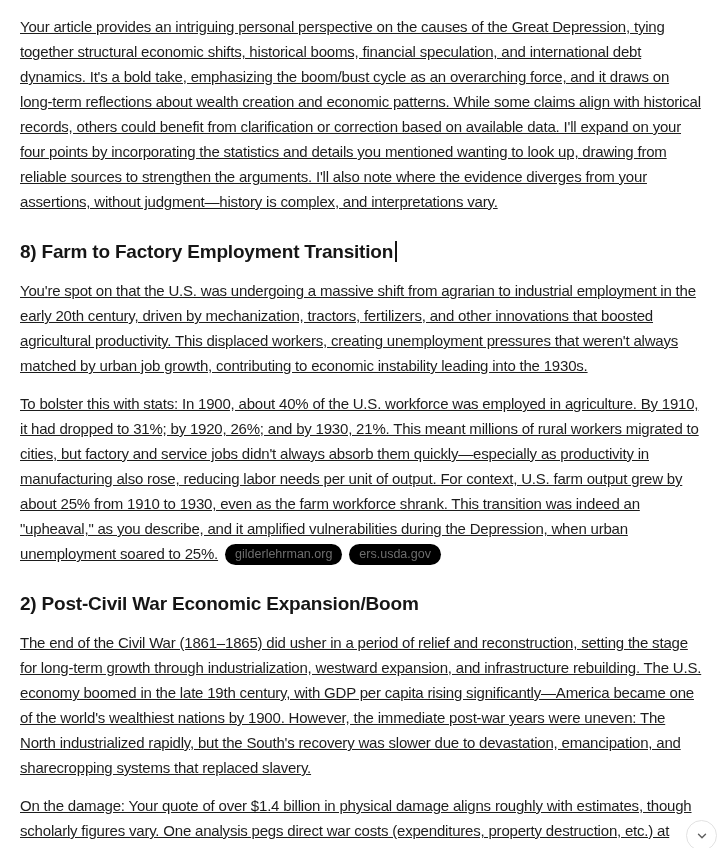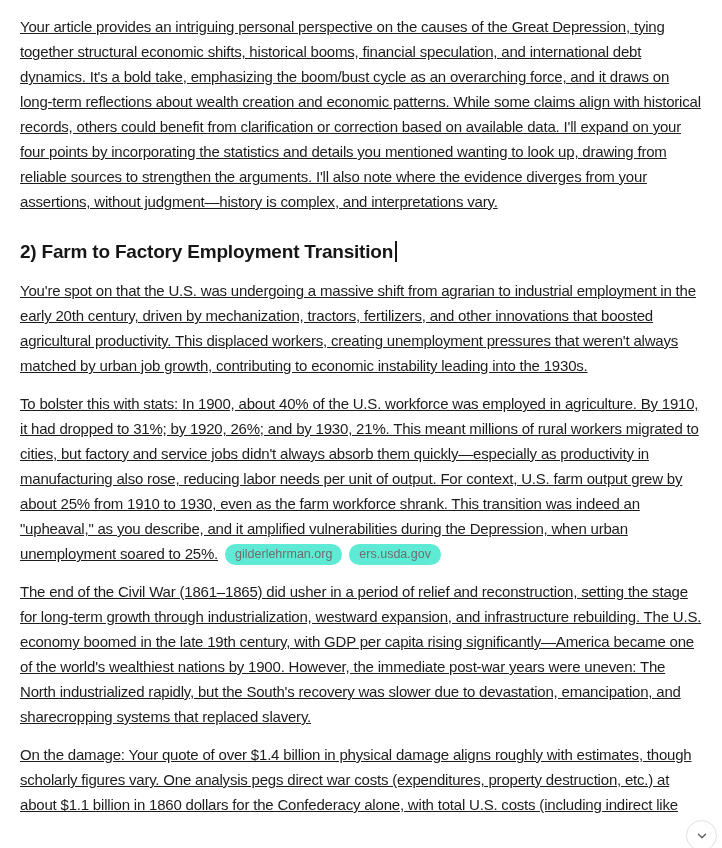--- a/index.html
+++ b/index.html
@@ -37,21 +37,21 @@
   .caret {
     display: inline-block;
     width: 2px;
     height: 21px;
     background: #151515;
     margin-left: 2px;
     vertical-align: -4px;
   }
   .citation-pill {
     display: inline-block;
-    background: #5eead4;
+    background: #000000;
     color: #6e6e6e;
     font-size: 12.5px;
     line-height: 21px;
     letter-spacing: 0;
     padding: 0 10px;
     border-radius: 11px;
     margin-left: 7px;
     vertical-align: 1px;
     white-space: nowrap;
     cursor: pointer;
@@ -77,26 +77,27 @@
   }
 </style>
 </head>
 <body>
 
 <main class="response">
 
   <p class="para">Your article provides an intriguing personal perspective on the causes of the Great Depression, tying together structural economic shifts, historical booms, financial speculation, and international debt dynamics. It's a bold take, emphasizing the boom/bust cycle as an overarching force, and it draws on long-term reflections about wealth creation and economic patterns. While some claims align with historical records, others could benefit from clarification or correction based on available data. I'll expand on your four points by incorporating the statistics and details you mentioned wanting to look up, drawing from reliable sources to strengthen the arguments. I'll also note where the evidence diverges from your assertions, without judgment—history is complex, and interpretations vary.</p>
 
   <section>
-    <h2 class="section-heading"><span>2) Farm to Factory Employment Transition</span><span class="caret"></span></h2>
+    <h2 class="section-heading"><span>8) Farm to Factory Employment Transition</span><span class="caret"></span></h2>
     <p class="para">You're spot on that the U.S. was undergoing a massive shift from agrarian to industrial employment in the early 20th century, driven by mechanization, tractors, fertilizers, and other innovations that boosted agricultural productivity. This displaced workers, creating unemployment pressures that weren't always matched by urban job growth, contributing to economic instability leading into the 1930s.</p>
     <p class="para"><span>To bolster this with stats: In 1900, about 40% of the U.S. workforce was employed in agriculture. By 1910, it had dropped to 31%; by 1920, 26%; and by 1930, 21%. This meant millions of rural workers migrated to cities, but factory and service jobs didn't always absorb them quickly—especially as productivity in manufacturing also rose, reducing labor needs per unit of output. For context, U.S. farm output grew by about 25% from 1910 to 1930, even as the farm workforce shrank. This transition was indeed an "upheaval," as you describe, and it amplified vulnerabilities during the Depression, when urban unemployment soared to 25%.</span><span class="citation-pill">gilderlehrman.org</span><span class="citation-pill">ers.usda.gov</span></p>
   </section>
 
   <section>
+    <h2 class="section-heading">2) Post-Civil War Economic Expansion/Boom</h2>
     <p class="para">The end of the Civil War (1861–1865) did usher in a period of relief and reconstruction, setting the stage for long-term growth through industrialization, westward expansion, and infrastructure rebuilding. The U.S. economy boomed in the late 19th century, with GDP per capita rising significantly—America became one of the world's wealthiest nations by 1900. However, the immediate post-war years were uneven: The North industrialized rapidly, but the South's recovery was slower due to devastation, emancipation, and sharecropping systems that replaced slavery.</p>
     <p class="para">On the damage: Your quote of over $1.4 billion in physical damage aligns roughly with estimates, though scholarly figures vary. One analysis pegs direct war costs (expenditures, property destruction, etc.) at about $1.1 billion in 1860 dollars for the Confederacy alone, with total U.S. costs (including indirect like</p>
   </section>
 
 </main>
 
 <button class="scroll-btn">
   <svg width="14" height="14" viewBox="0 0 24 24" fill="none" stroke="#5d5d5d" stroke-width="2.4" stroke-linecap="round" stroke-linejoin="round">
     <polyline points="6 9 12 15 18 9"></polyline>
   </svg>

